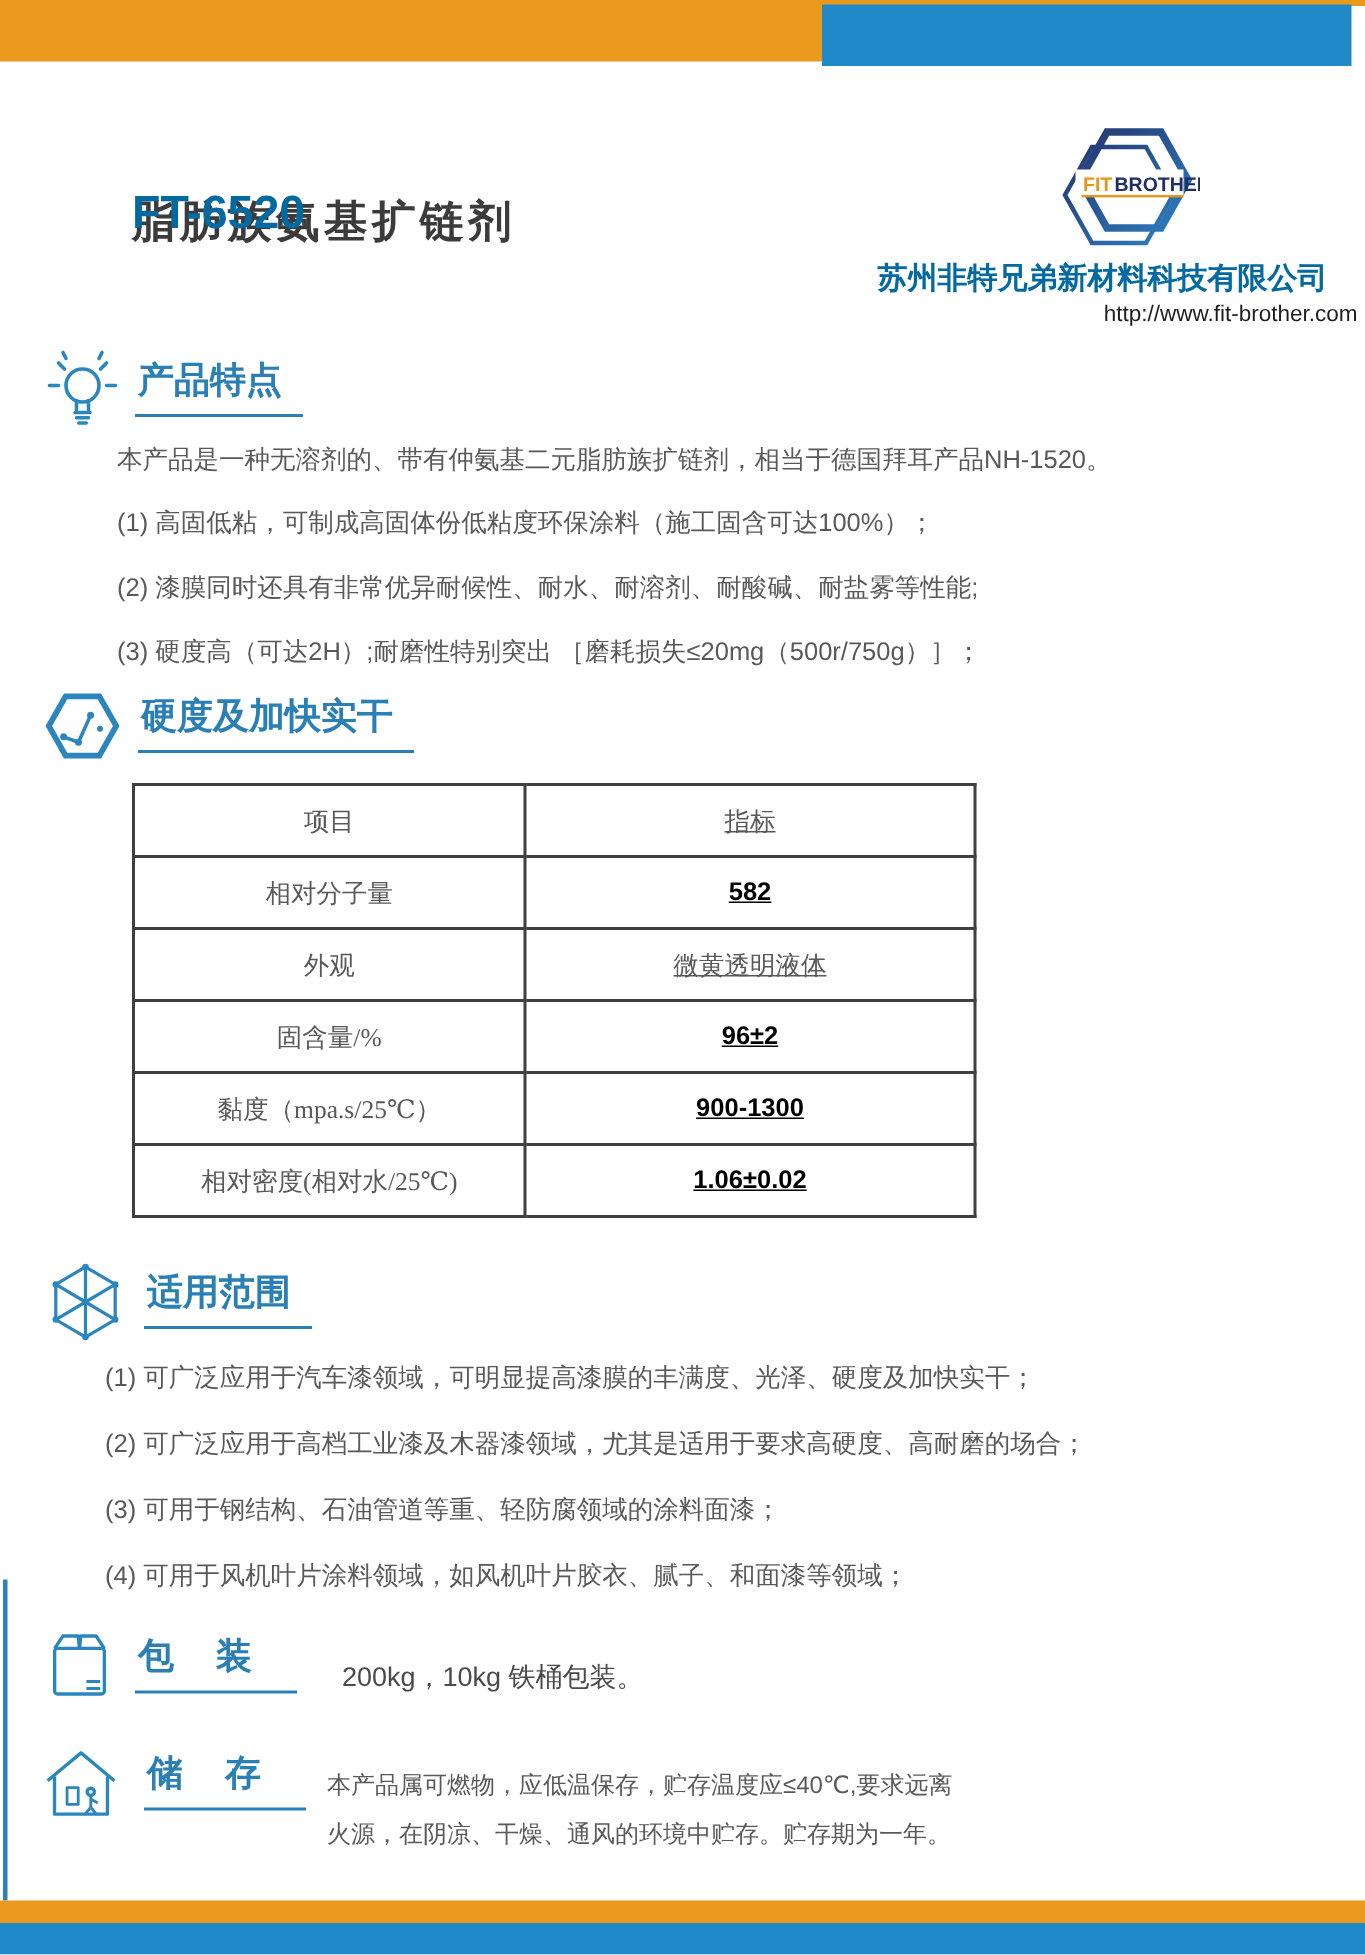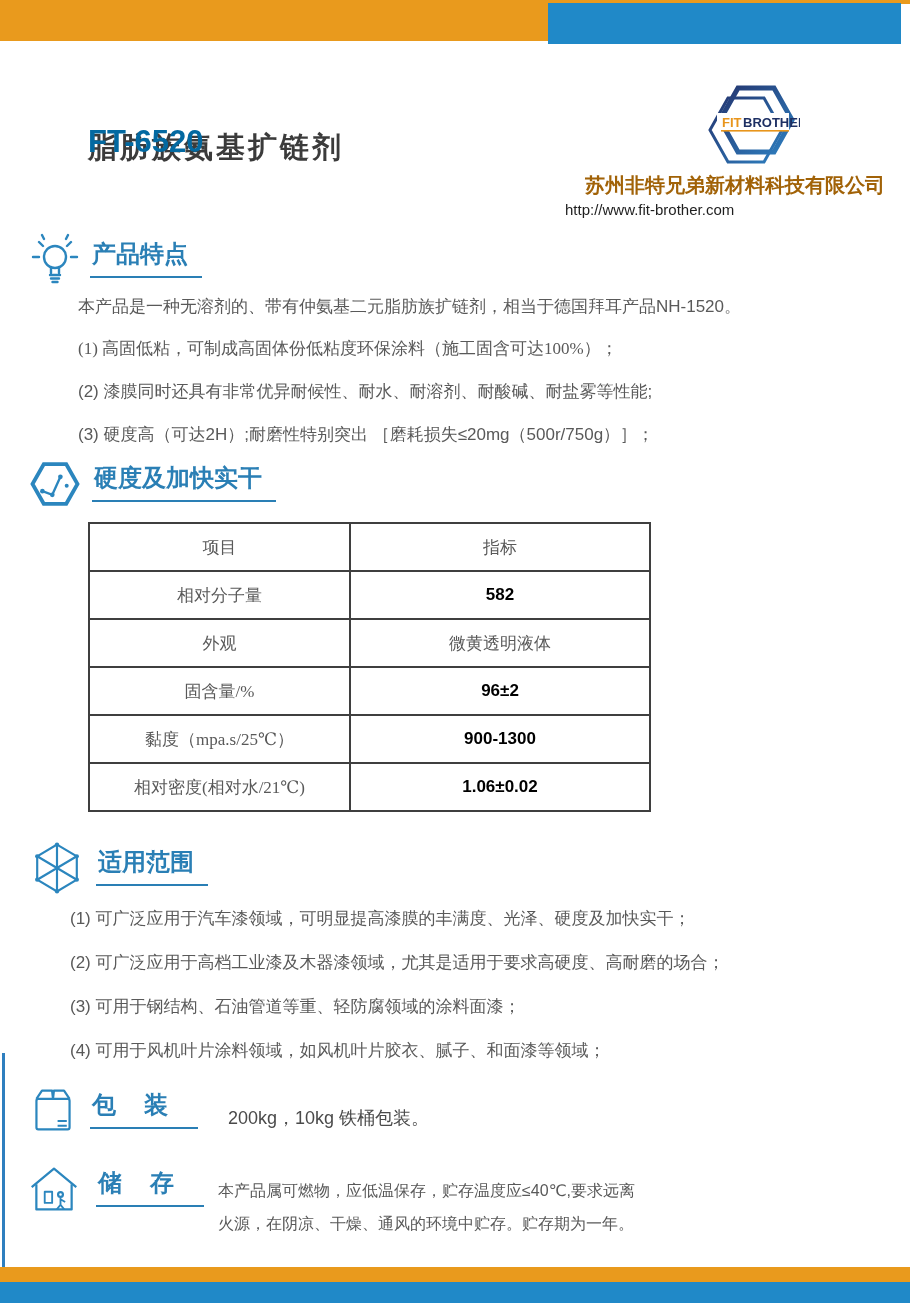--- a/index.html
+++ b/index.html
@@ -14,22 +14,22 @@
   .bottom-orange{position:absolute;top:1267px;left:0;width:910px;height:15px;background:#E99A1D;}
   .bottom-blue{position:absolute;top:1282px;left:0;width:910px;height:21px;background:#2089C8;}
   .left-line{position:absolute;top:1053px;left:2px;width:3px;height:214px;background:#2E7FBF;}
 
   
   .title-cn{position:absolute;top:84px;left:88px;font-family:Liberation Serif, serif;
     font-size:29px;color:#3b3b3b;letter-spacing:3px;font-weight:600;margin-top:44px;}
   .title-code{position:absolute;top:124px;left:88px;font-size:31px;font-weight:bold;color:#0369a1;}
   .logo-box{position:absolute;top:82px;left:700px;width:100px;height:88px;}
   .company{position:absolute;top:172px;left:565px;width:340px;text-align:center;
-    font-size:20px;font-weight:bold;color:#a16207;}
-  .website{position:absolute;top:201px;left:565px;width:340px;text-align:left;
+    font-size:20px;font-weight:bold;color:#0369a1;}
+  .website{position:absolute;top:201px;left:565px;width:340px;text-align:right;
     font-size:15px;color:#1e1e1e;}
 
   
   .sec-head{position:absolute;display:flex;align-items:flex-start;}
   .sec-title{font-size:24px;font-weight:bold;color:#2A7FB5;
     border-bottom:2px solid #2A7FB5;padding:0 14px 7px 2px;line-height:1.2;}
   .sec-title.small{min-width:92px;display:inline-block;}
   .sec-icon{flex:0 0 auto;}
 
   
@@ -38,21 +38,21 @@
   .f-item{position:absolute;left:78px;width:820px;}
   .a-item{position:absolute;left:70px;width:830px;}
 
   
   .spec-table{position:absolute;top:522px;left:88px;border-collapse:collapse;}
   .spec-table td{
     border:2px solid #3f3f3f;height:44px;text-align:center;vertical-align:middle;
     font-family:"Liberation Serif","DejaVu Serif",serif;font-size:17px;color:#595959;
   }
   .spec-table td.c1{width:257px;}
-  .spec-table td.c2{width:296px;}
+  .spec-table td.c2{width:296px;text-decoration:underline;}
   .spec-table td.num{font-family:"Liberation Sans","DejaVu Sans",sans-serif;
     font-weight:bold;color:#000000;font-size:17px;}
 
   
   .pack-text{position:absolute;top:1106px;left:228px;font-size:18px;color:#4a4a4a;}
   .store-text{position:absolute;top:1174px;left:218px;width:670px;font-size:16px;
     color:#595959;line-height:33px;white-space:pre-line;}
   svg{display:block;}
 </style>
 </head>
@@ -94,21 +94,21 @@
       <circle cx="29" cy="25" r="11"></circle>
       <path d="M25 35 L25 41 M33 35 L33 41"></path>
       <path d="M24 43 H34 M25 46.5 H33 M26.5 50 H31.5"></path>
       <path d="M13 10 L17 14 M45 10 L41 14 M7 25 L13 25 M51 25 L45 25 M16 3 L18 7 M42 3 L40 7"></path>
     </svg>
   </span>
   <span class="sec-title" style="margin-left:8px;margin-top:8px;">产品特点</span>
 </div>
 
 <div class="intro body-text">本产品是一种无溶剂的、带有仲氨基二元脂肪族扩链剂，相当于德国拜耳产品NH-1520。</div>
-<div class="f-item body-text" style="top:338px;font-family:Liberation Serif, serif;">(1) 高固低粘，可制成高固体份低粘度环保涂料（施工固含可达100%）；</div>
+<div class="f-item body-text" style="top:338px;">(1) 高固低粘，可制成高固体份低粘度环保涂料（施工固含可达100%）；</div>
 <div class="f-item body-text" style="top:381px;">(2) 漆膜同时还具有非常优异耐候性、耐水、耐溶剂、耐酸碱、耐盐雾等性能;</div>
 <div class="f-item body-text" style="top:424px;">(3) 硬度高（可达2H）;耐磨性特别突出 ［磨耗损失≤20mg（500r/750g）］；</div>
 
 <div class="sec-head" style="top:458px;left:28px;">
   <span class="sec-icon">
     <svg width="54" height="52" viewBox="0 0 60 56" fill="none" stroke="#2B86BE">
       <path d="M5 28 L17.5 6 L42.5 6 L55 28 L42.5 50 L17.5 50 Z" stroke-width="4.2"></path>
       <path d="M16 36 L27 40 L36 20" stroke-width="2.6"></path>
       <circle cx="16" cy="36" r="2.6" fill="#2B86BE" stroke="none"></circle>
       <circle cx="27" cy="40" r="2.6" fill="#2B86BE" stroke="none"></circle>
@@ -135,21 +135,21 @@
     </tr>
     <tr>
       <td class="c1">固含量/%</td>
       <td class="c2 num">96±2</td>
     </tr>
     <tr>
       <td class="c1">黏度（mpa.s/25℃）</td>
       <td class="c2 num">900-1300</td>
     </tr>
     <tr>
-      <td class="c1">相对密度(相对水/21℃)</td>
+      <td class="c1">相对密度(相对水/25℃)</td>
       <td class="c2 num">1.06±0.02</td>
     </tr>
   </tbody>
 </table>
 
 <div class="sec-head" style="top:840px;left:30px;">
   <span class="sec-icon">
     <svg width="54" height="56" viewBox="0 0 60 62" fill="none" stroke="#2B86BE" stroke-width="2.4">
       <path d="M30 5 L52 18 L52 44 L30 57 L8 44 L8 18 Z"></path>
       <path d="M30 31 L30 5 M30 31 L52 18 M30 31 L52 44 M30 31 L30 57 M30 31 L8 44 M30 31 L8 18"></path>

